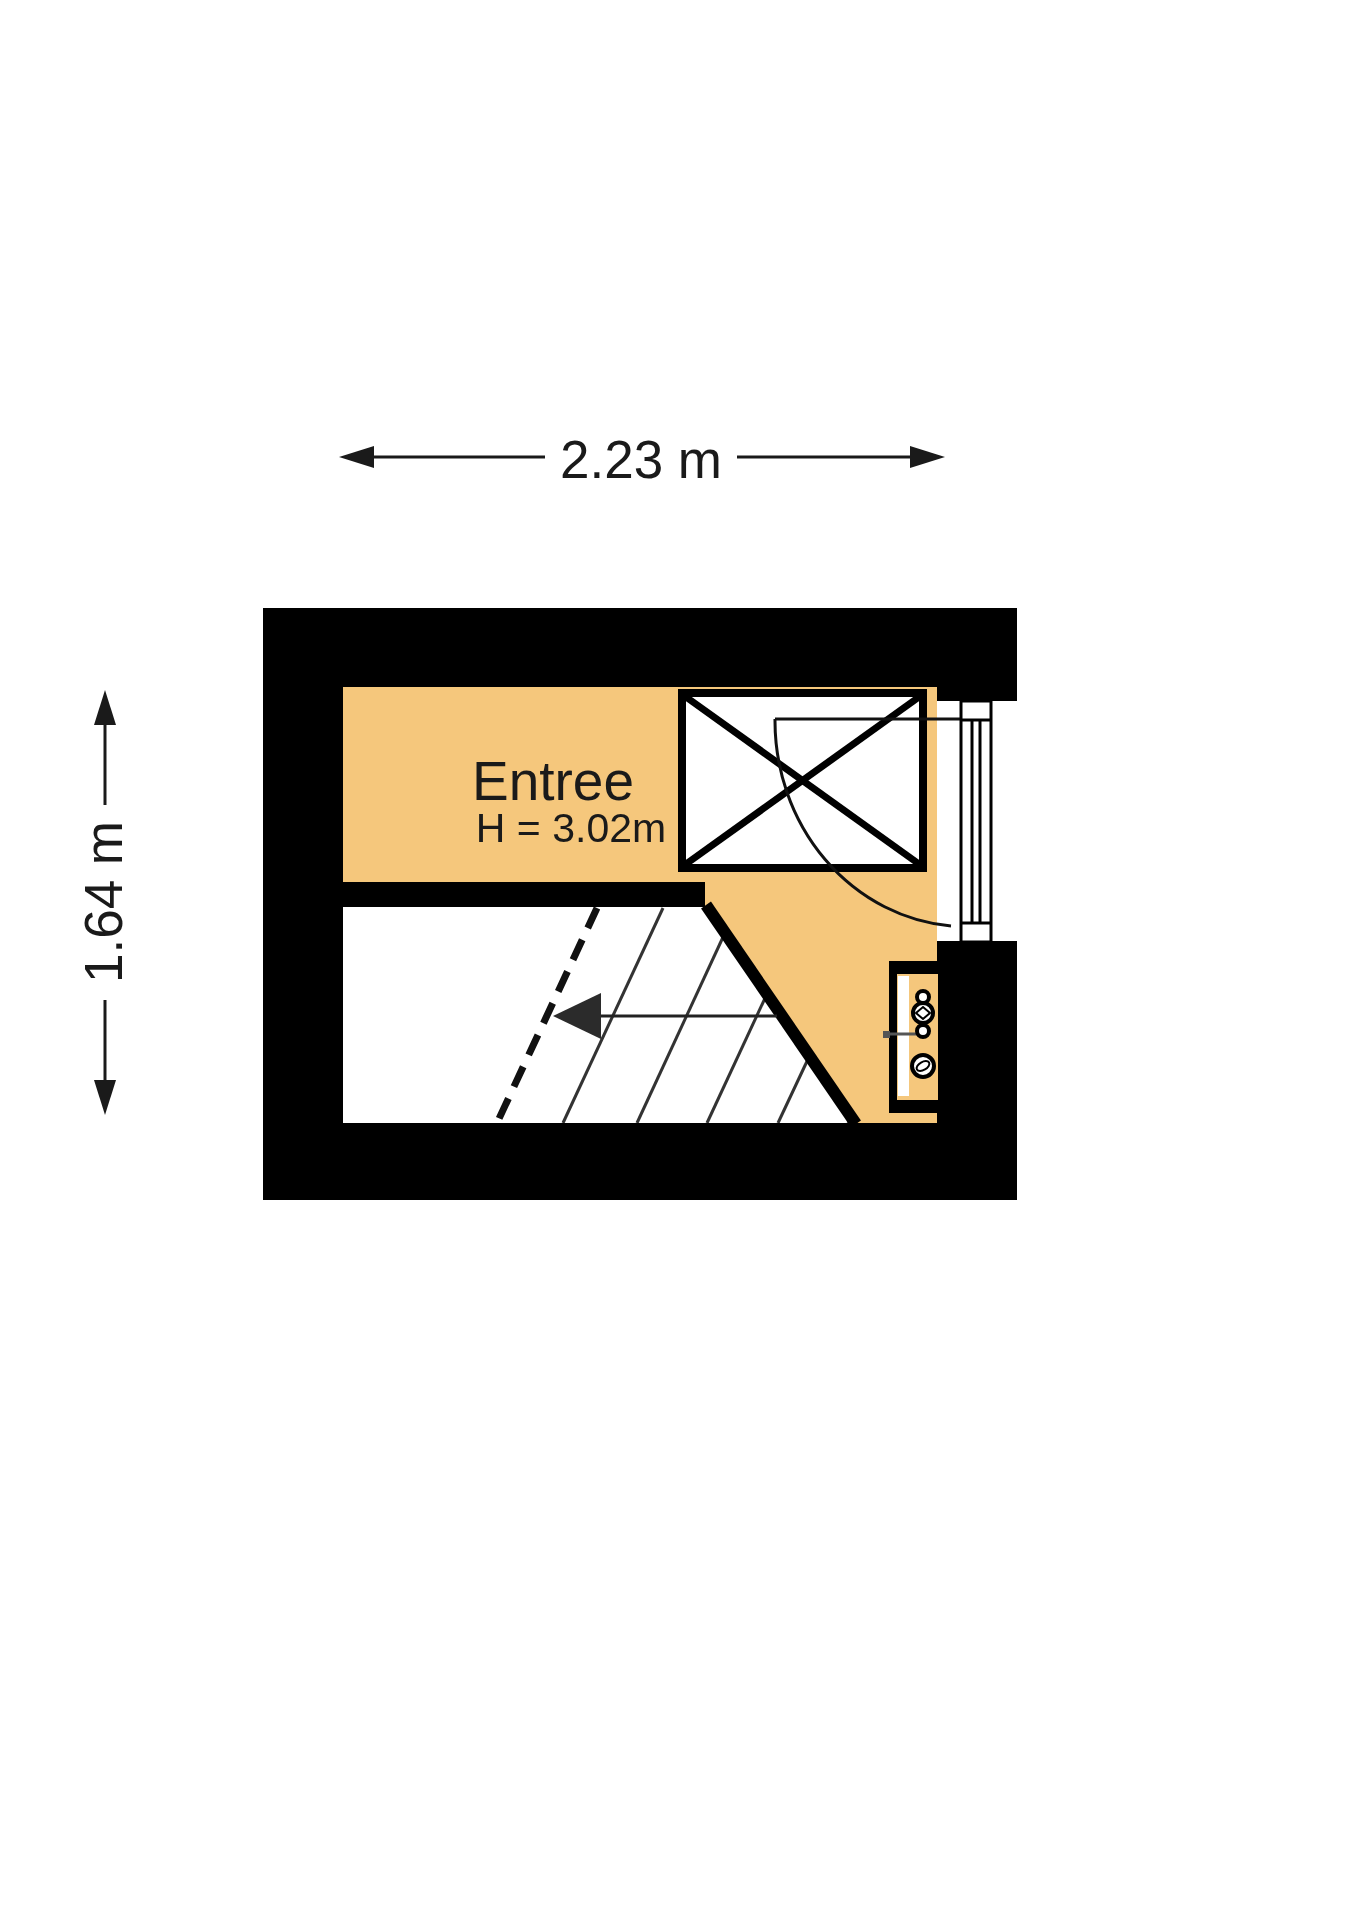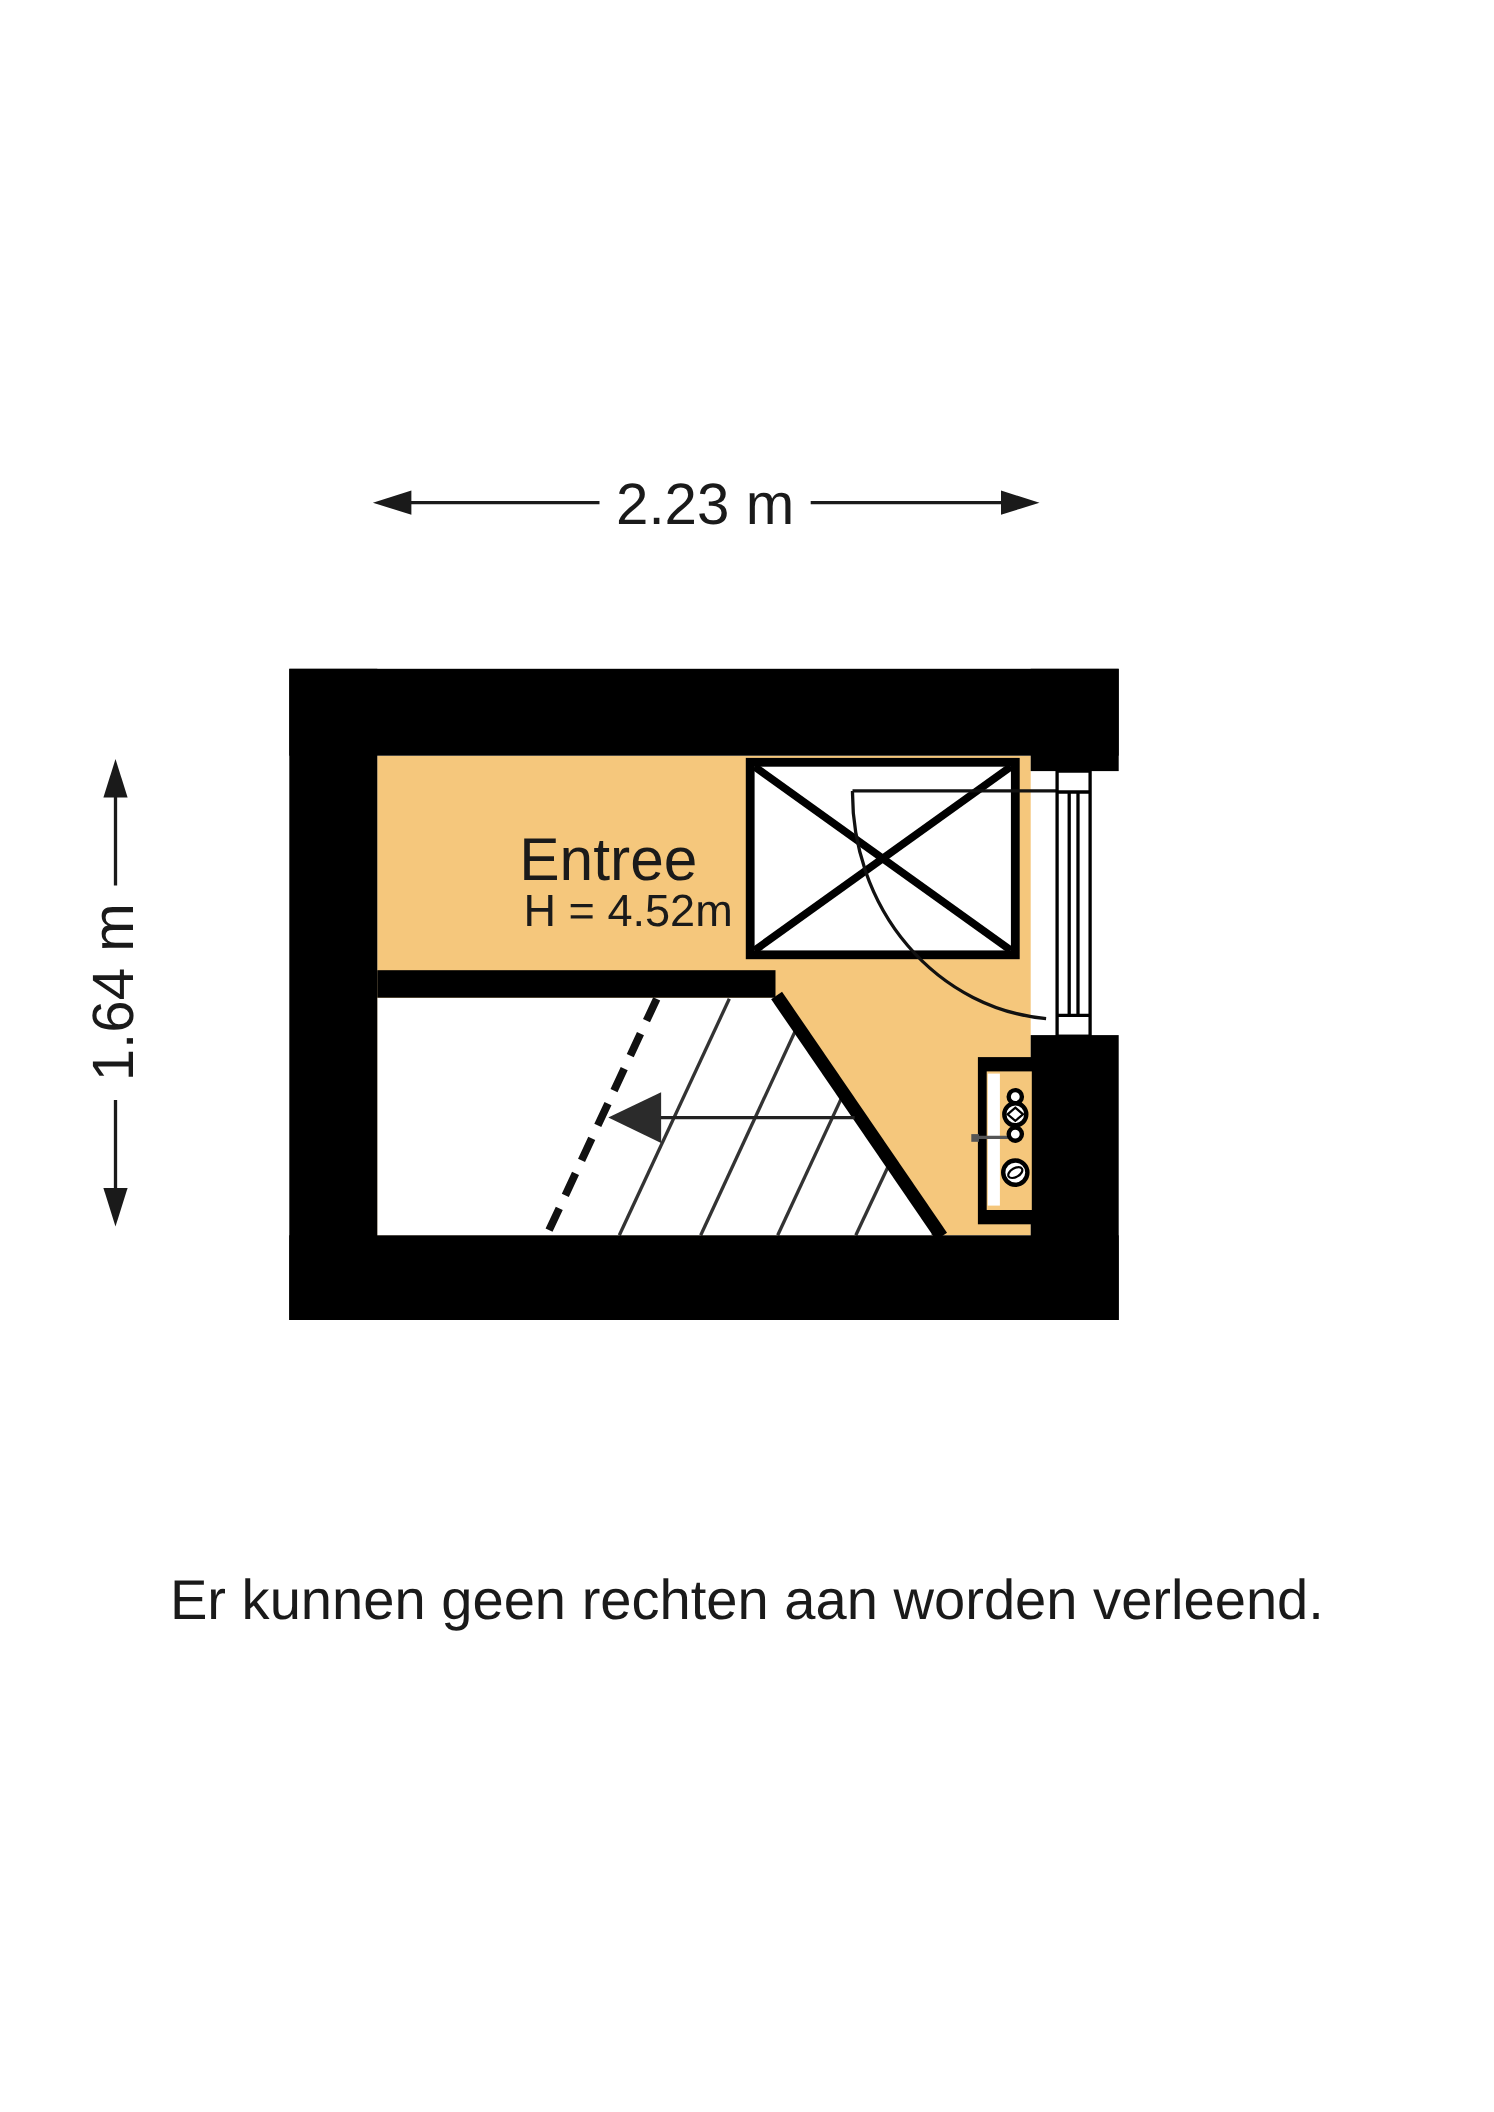--- a/index.html
+++ b/index.html
@@ -138,16 +138,15 @@
       <polygon points="923,1007 930,1013 923,1019 916,1013" fill="none" stroke="#000000" stroke-width="2"></polygon>
       <circle cx="923" cy="1031" r="6" fill="#ffffff" stroke="#000000" stroke-width="4"></circle>
       <circle cx="923" cy="1066" r="11" fill="#ffffff" stroke="#000000" stroke-width="4"></circle>
       <ellipse cx="923" cy="1066" rx="7" ry="4" transform="rotate(-30 923 1066)" fill="#ffffff" stroke="#000000" stroke-width="2"></ellipse>
     </g>
   </svg>
 
   <div class="txt dim-width-label">2.23 m</div>
   <div class="txt dim-height-label">1.64 m</div>
   <div class="txt room-name">Entree</div>
-  <div class="txt room-height">H = 4.52m</div>
-  <div class="txt disclaimer-line l2">Er kunnen geen rechten aan worden verleend.</div>
+  <div class="txt room-height">H = 3.02m</div>
 
 </div>
 
 </body></html>

